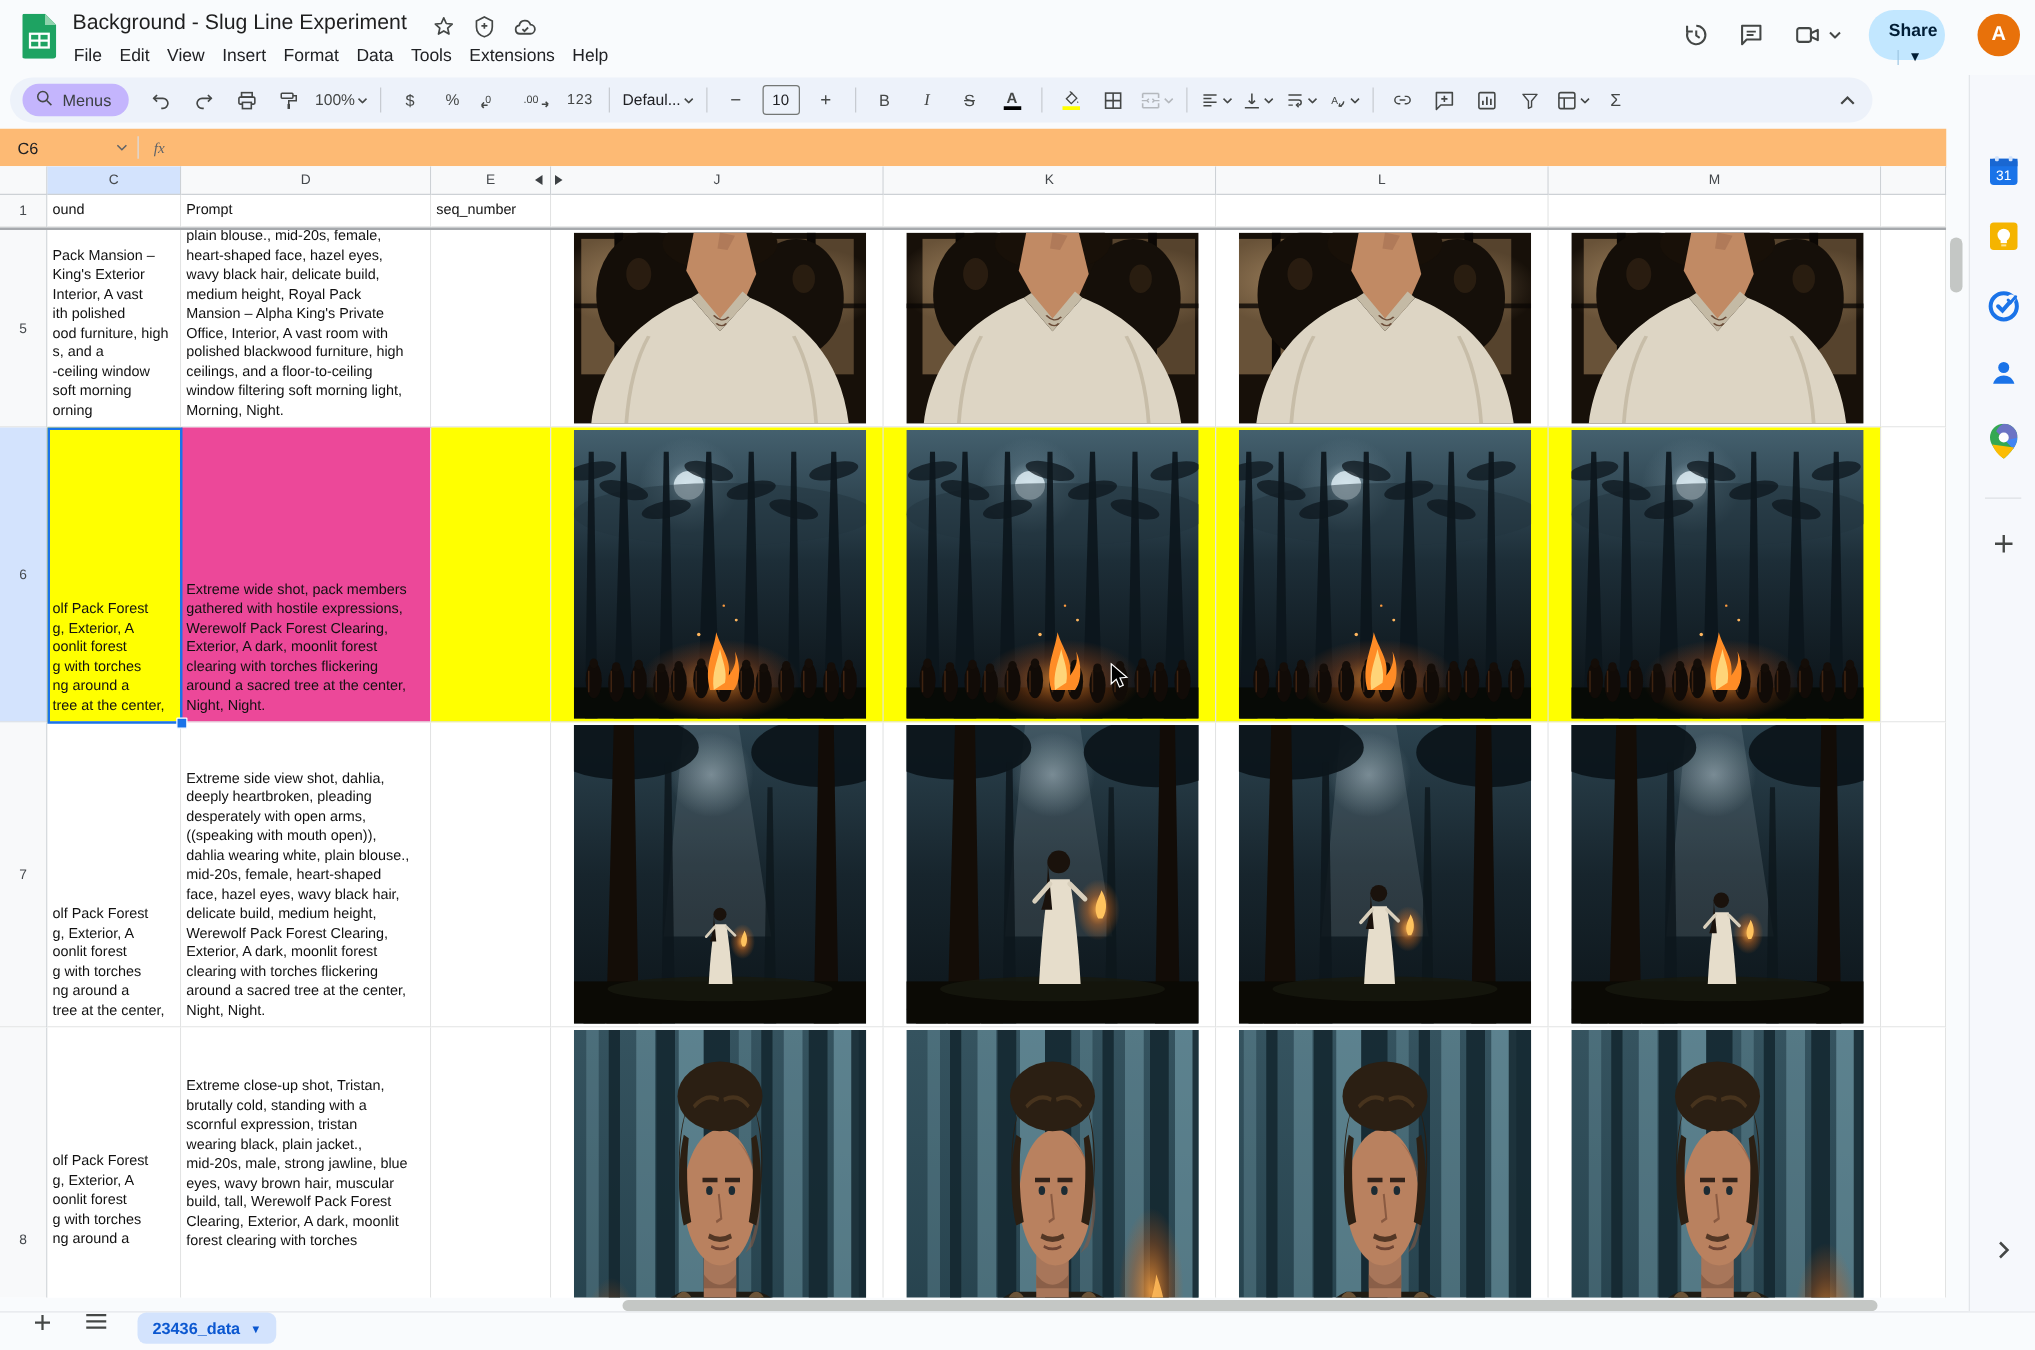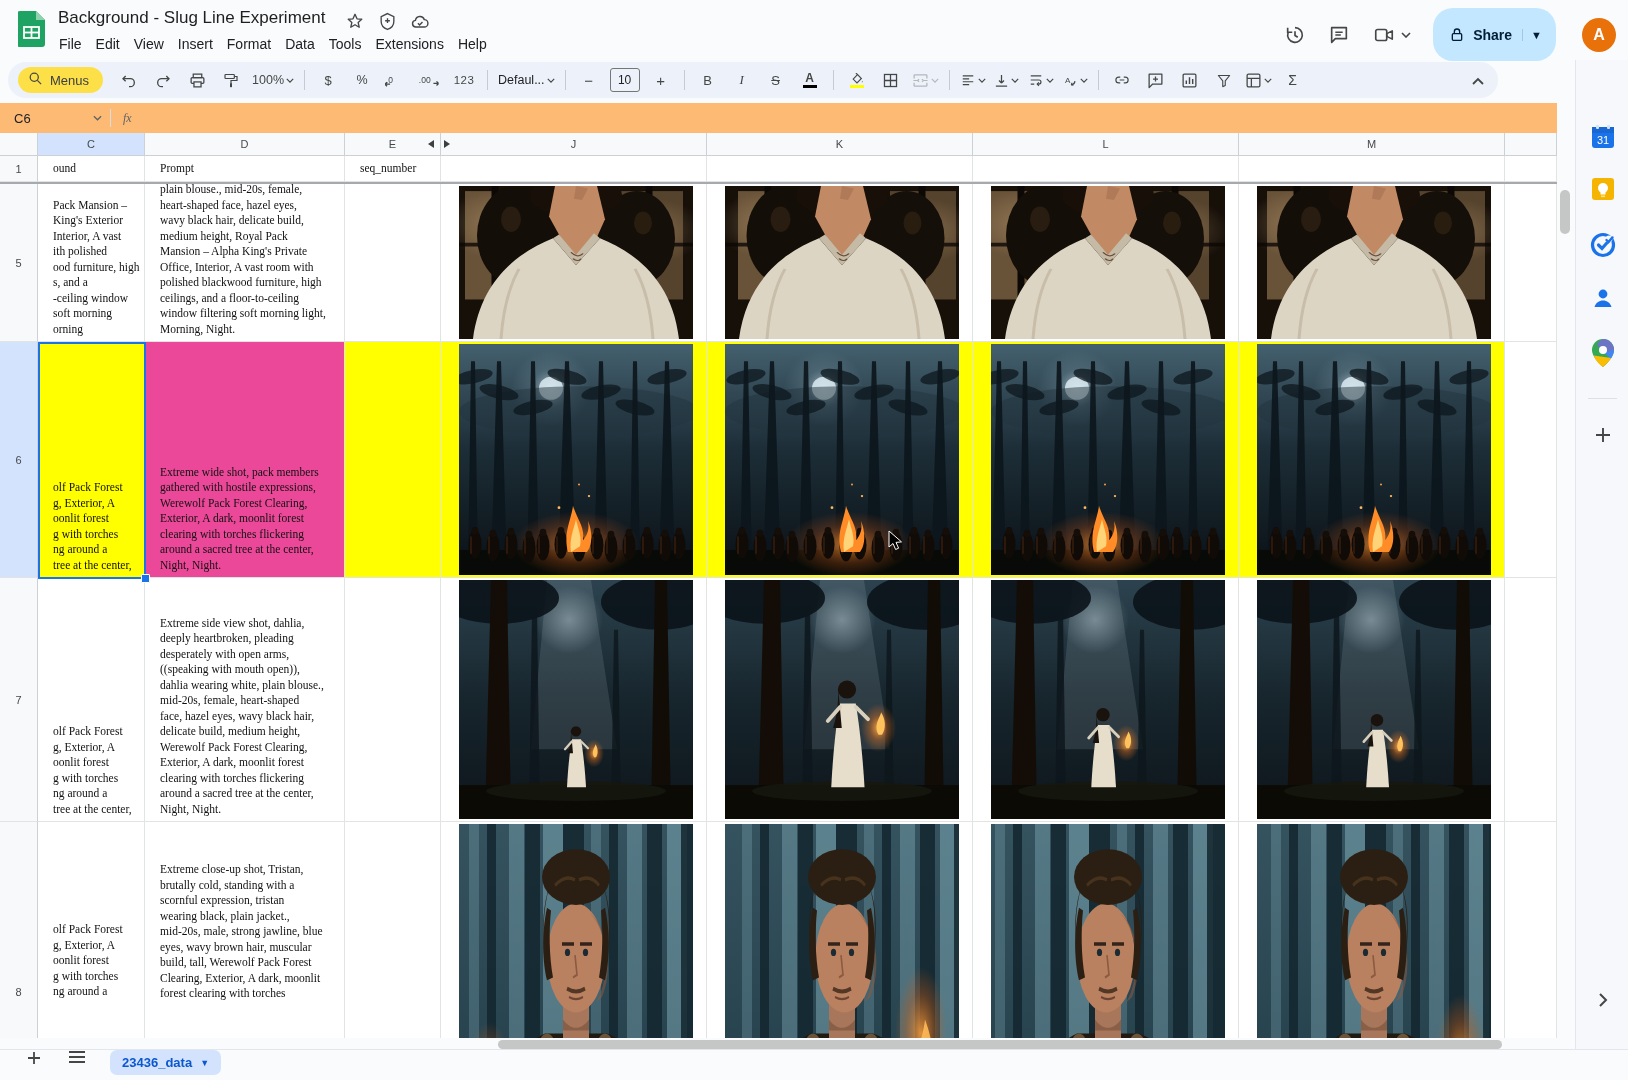--- a/index.html
+++ b/index.html
@@ -8,53 +8,53 @@
        position:relative;color:#202124;}
   
   #titlebar{position:absolute;left:0;top:0;width:1628px;height:60px;background:#f9fbfd;}
   #sheets-logo{position:absolute;left:18px;top:11px;width:27px;height:36px;}
   #doc-title{position:absolute;left:58px;top:8px;font-size:17px;color:#1f1f1f;}
   .title-ico{position:absolute;top:12px;color:#444746;}
   #menubar{position:absolute;left:52px;top:33px;display:flex;}
   .menu-item{font-size:14px;color:#202124;padding:3px 7px;border-radius:4px;cursor:pointer;}
   #tb-right{position:absolute;right:12px;top:8px;display:flex;align-items:center;gap:22px;}
   .chrome-ico{color:#444746;}
-  #share-btn{display:flex;align-items:center;background:#c2e7ff;border-radius:20px;height:53px;padding:0 6px 0 16px;gap:8px;}
+  #share-btn{display:flex;align-items:center;background:#c2e7ff;border-radius:20px;height:40px;padding:0 6px 0 16px;gap:8px;flex-direction:column;}
   #share-btn .lbl{font-size:14px;font-weight:bold;color:#001d35;}
   #share-caret{border-left:1px solid #9fc8e4;padding:0 8px;margin-left:2px;color:#001d35;font-size:11px;}
   #avatar{width:34px;height:34px;border-radius:50%;background:#e8710a;color:#fff;display:flex;align-items:center;justify-content:center;font-size:16px;font-weight:bold;margin-left:4px;}
   
   #toolbar{position:absolute;left:8px;top:62px;width:1490px;height:36px;background:#edf2fa;border-radius:20px;
            display:flex;align-items:center;padding:0 10px;box-sizing:border-box;gap:2px;}
   .tb-sep{width:1px;height:20px;background:#c7cbd1;margin:0 5px;flex:none;}
   .tb-btn{height:26px;min-width:26px;border-radius:4px;display:flex;align-items:center;justify-content:center;
           color:#444746;font-size:13px;flex:none;padding:0 3px;}
   .tb-caret{font-size:8px;color:#444746;margin-left:2px;}
-  #menus-pill{background:#fde047;border-radius:14px;height:26px;display:flex;align-items:center;padding:0 14px 0 10px;gap:7px;
+  #menus-pill{background:#c4b5fd;border-radius:14px;height:26px;display:flex;align-items:center;padding:0 14px 0 10px;gap:7px;
               font-size:13px;color:#3c4043;margin-right:8px;flex:none;}
   #fontsize-box{width:28px;height:22px;border:1px solid #747775;border-radius:3px;display:flex;align-items:center;justify-content:center;font-size:12px;color:#202124;background:#fff0;}
   .under-a{display:flex;flex-direction:column;align-items:center;line-height:11px;}
   .under-a .bar{width:14px;height:3px;margin-top:1px;}
   .dim{color:#b4b8bd;}
   #tb-collapse{position:absolute;right:14px;color:#444746;}
   
   #formulabar{position:absolute;left:0;top:103px;width:1557px;height:30px;background:#fdba74;border-bottom:1px solid #e1e3e6;display:flex;align-items:center;}
   #namebox{width:88px;display:flex;align-items:center;justify-content:space-between;padding:0 8px 0 14px;font-size:13px;color:#202124;}
   #fb-sep{width:1px;height:18px;background:#dadce0;}
   #fx{font-size:12px;font-style:italic;color:#5f6368;margin:0 10px 0 12px;font-family:"Liberation Serif",serif;}
   #fb-text{font-size:12.5px;color:#202124;white-space:nowrap;}
   
   #grid{position:absolute;left:0;top:133px;width:1557px;height:905px;background:#fff;overflow:hidden;}
   .cell{position:absolute;box-sizing:border-box;border-right:1px solid #e2e3e3;border-bottom:1px solid #e2e3e3;background:#fff;overflow:hidden;}
   .hdrcell{position:absolute;box-sizing:border-box;background:#f8f9fa;border-right:1px solid #cdd1d5;border-bottom:1px solid #cdd1d5;
            display:flex;align-items:center;justify-content:center;font-size:11px;color:#45494d;}
   .rowhdr{position:absolute;box-sizing:border-box;background:#f8f9fa;border-right:1px solid #cdd1d5;border-bottom:1px solid #e2e3e3;
           display:flex;align-items:center;justify-content:center;font-size:11px;color:#45494d;}
   .sel-tint{background:#d3e3fd !important;}
-  .celltext{position:absolute;left:15px;right:2px;bottom:4px;font-size:11.5px;line-height:15.5px;color:#111;font-family:Liberation Serif, serif;}
+  .celltext{position:absolute;left:4px;right:2px;bottom:4px;font-size:11.5px;line-height:15.5px;color:#111;}
   .celltext div{white-space:nowrap;overflow:hidden;}
   .imgbox{position:absolute;overflow:hidden;}
   .imgbox svg{width:100%;height:100%;display:block;}
   #frozen-div{position:absolute;left:0;width:1557px;height:2px;background:#a6a9ad;z-index:5;}
   #sel-overlay{position:absolute;border:2px solid #1a73e8;box-sizing:border-box;z-index:6;pointer-events:auto;}
   #fill-handle{position:absolute;width:7px;height:7px;background:#1a73e8;border:1px solid #fff;border-radius:1px;z-index:7;}
   .hidden-marker{position:absolute;width:0;height:0;border-top:4px solid transparent;border-bottom:4px solid transparent;z-index:4;}
   
   #vscroll{position:absolute;left:1560px;top:190px;width:10px;height:44px;background:#c4c7c5;border-radius:5px;}
   #hscroll{position:absolute;left:498px;top:1040px;width:1004px;height:9px;background:#c4c7c5;border-radius:5px;}

